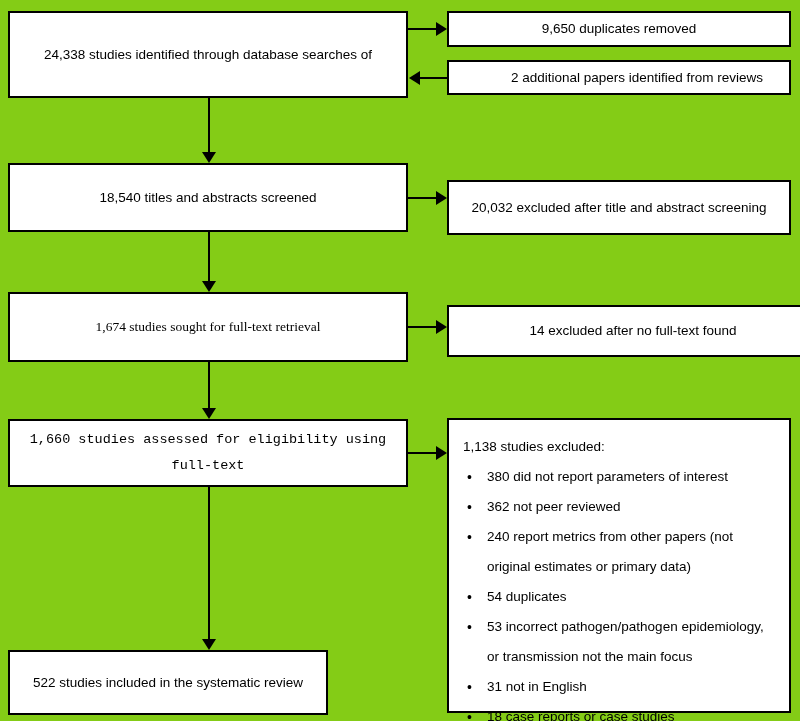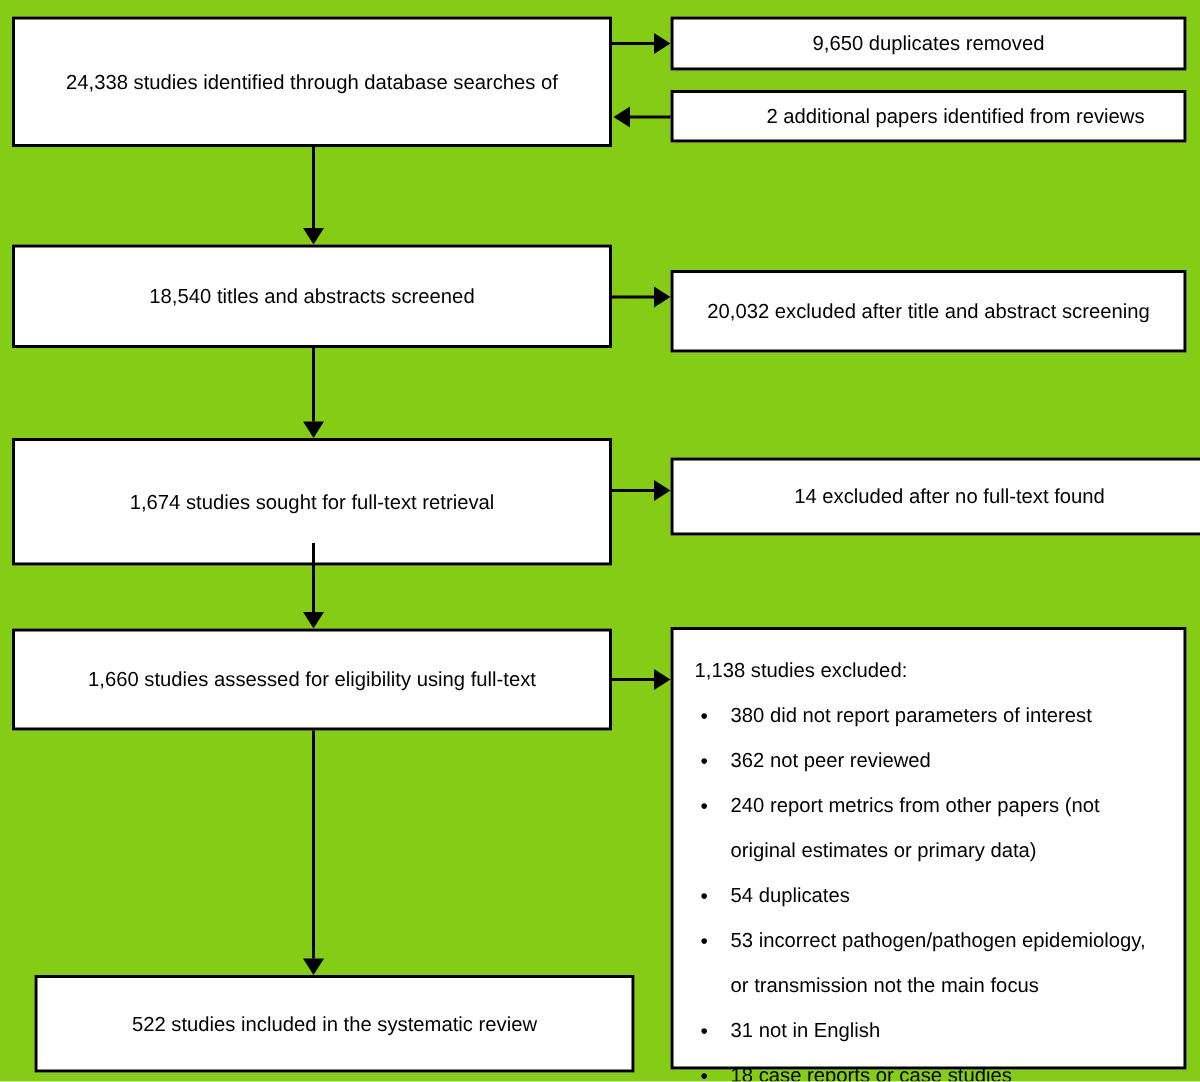--- a/index.html
+++ b/index.html
@@ -32,23 +32,23 @@
     line-height: 26px;
     padding: 2px 8px;
   }
   .box .box-text {
     display: block;
     width: 100%;
   }
   
   #box-identified  { left: 8px;  top: 11px;  width: 400px; height: 87px; }
   #box-screened    { left: 8px;  top: 163px; width: 400px; height: 69px; }
-  #box-fulltext    { left: 8px;  top: 292px; width: 400px; height: 85px; }
-  #box-eligibility { left: 8px;  top: 419px; width: 400px; height: 68px; }
-  #box-included    { left: 8px;  top: 650px; width: 400px; height: 65px; margin-left: 15px; }
+  #box-fulltext    { left: 8px;  top: 292px; width: 400px; height: 70px; font-family: Liberation Serif, serif; }
+  #box-eligibility { left: 8px;  top: 419px; width: 400px; height: 68px; font-family: Liberation Mono, monospace; }
+  #box-included    { left: 8px;  top: 650px; width: 320px; height: 65px; }
 
   
   #box-duplicates  { left: 447px; top: 11px;  width: 344px; height: 36px; }
   #box-additional  { left: 447px; top: 60px;  width: 344px; height: 35px; padding-left: 44px; }
   #box-excluded-ta { left: 447px; top: 180px; width: 344px; height: 55px; }
   #box-no-fulltext { left: 447px; top: 305px; width: 372px; height: 52px; }
 
   
   #box-exclusions {
     position: absolute;

